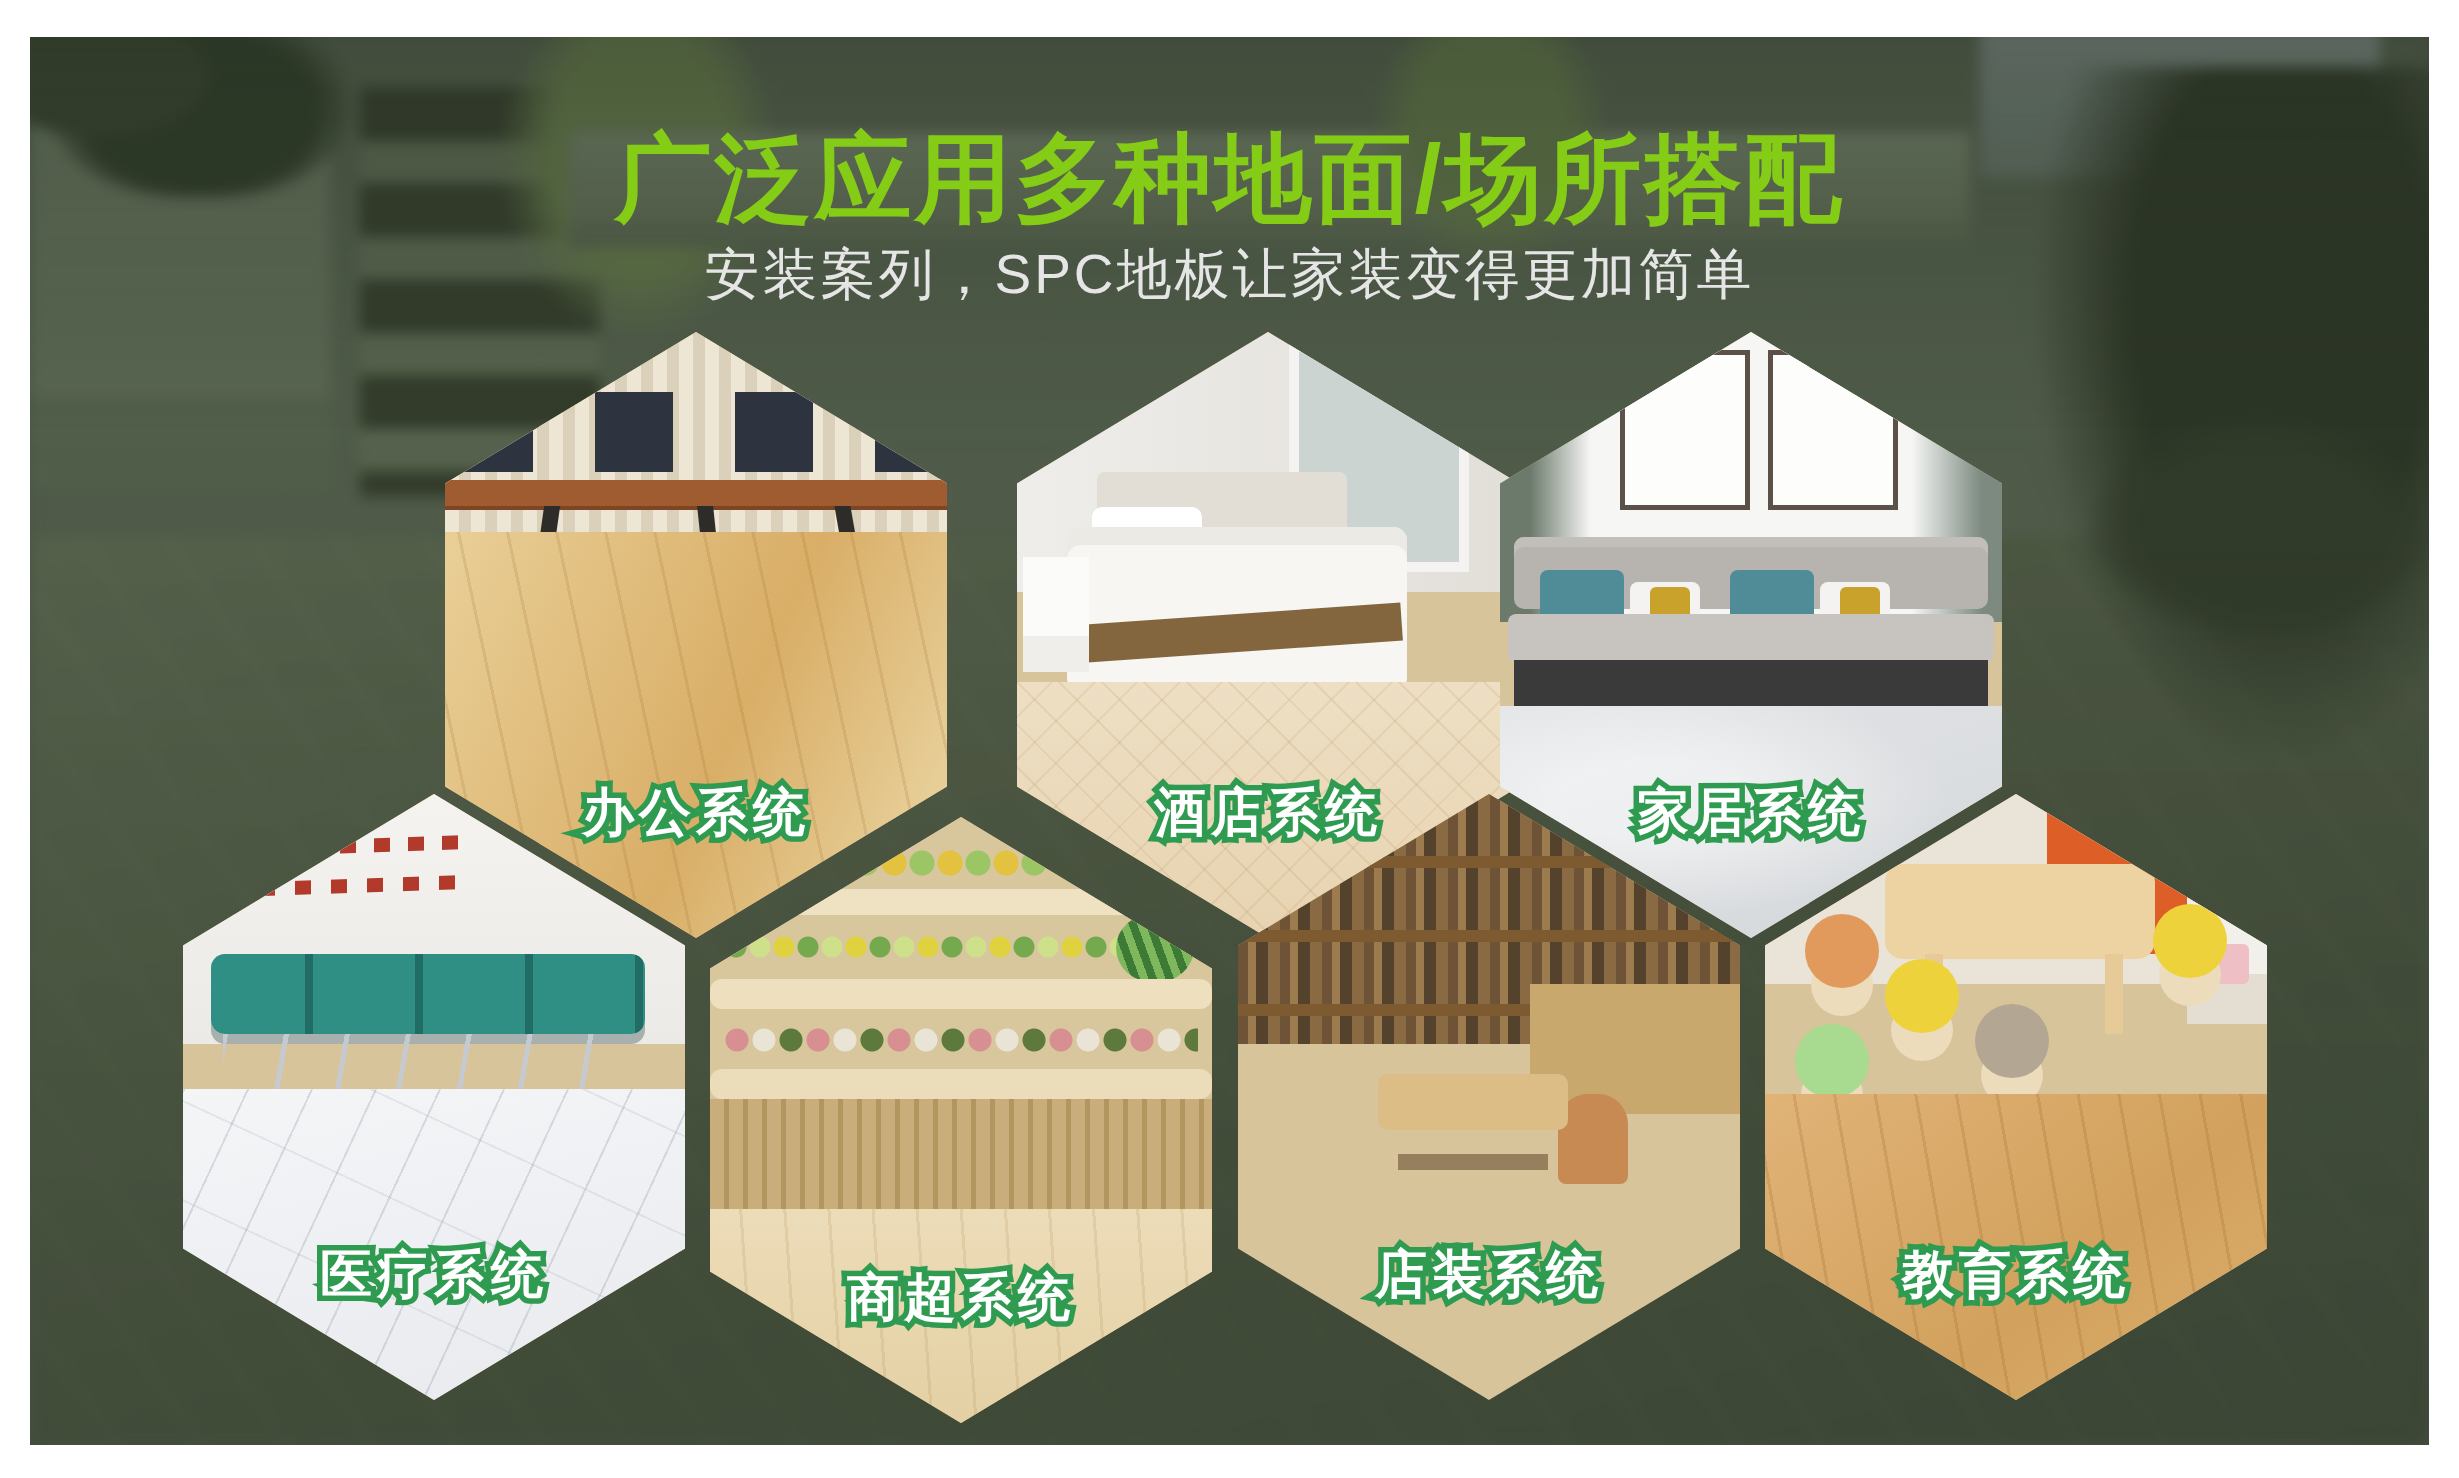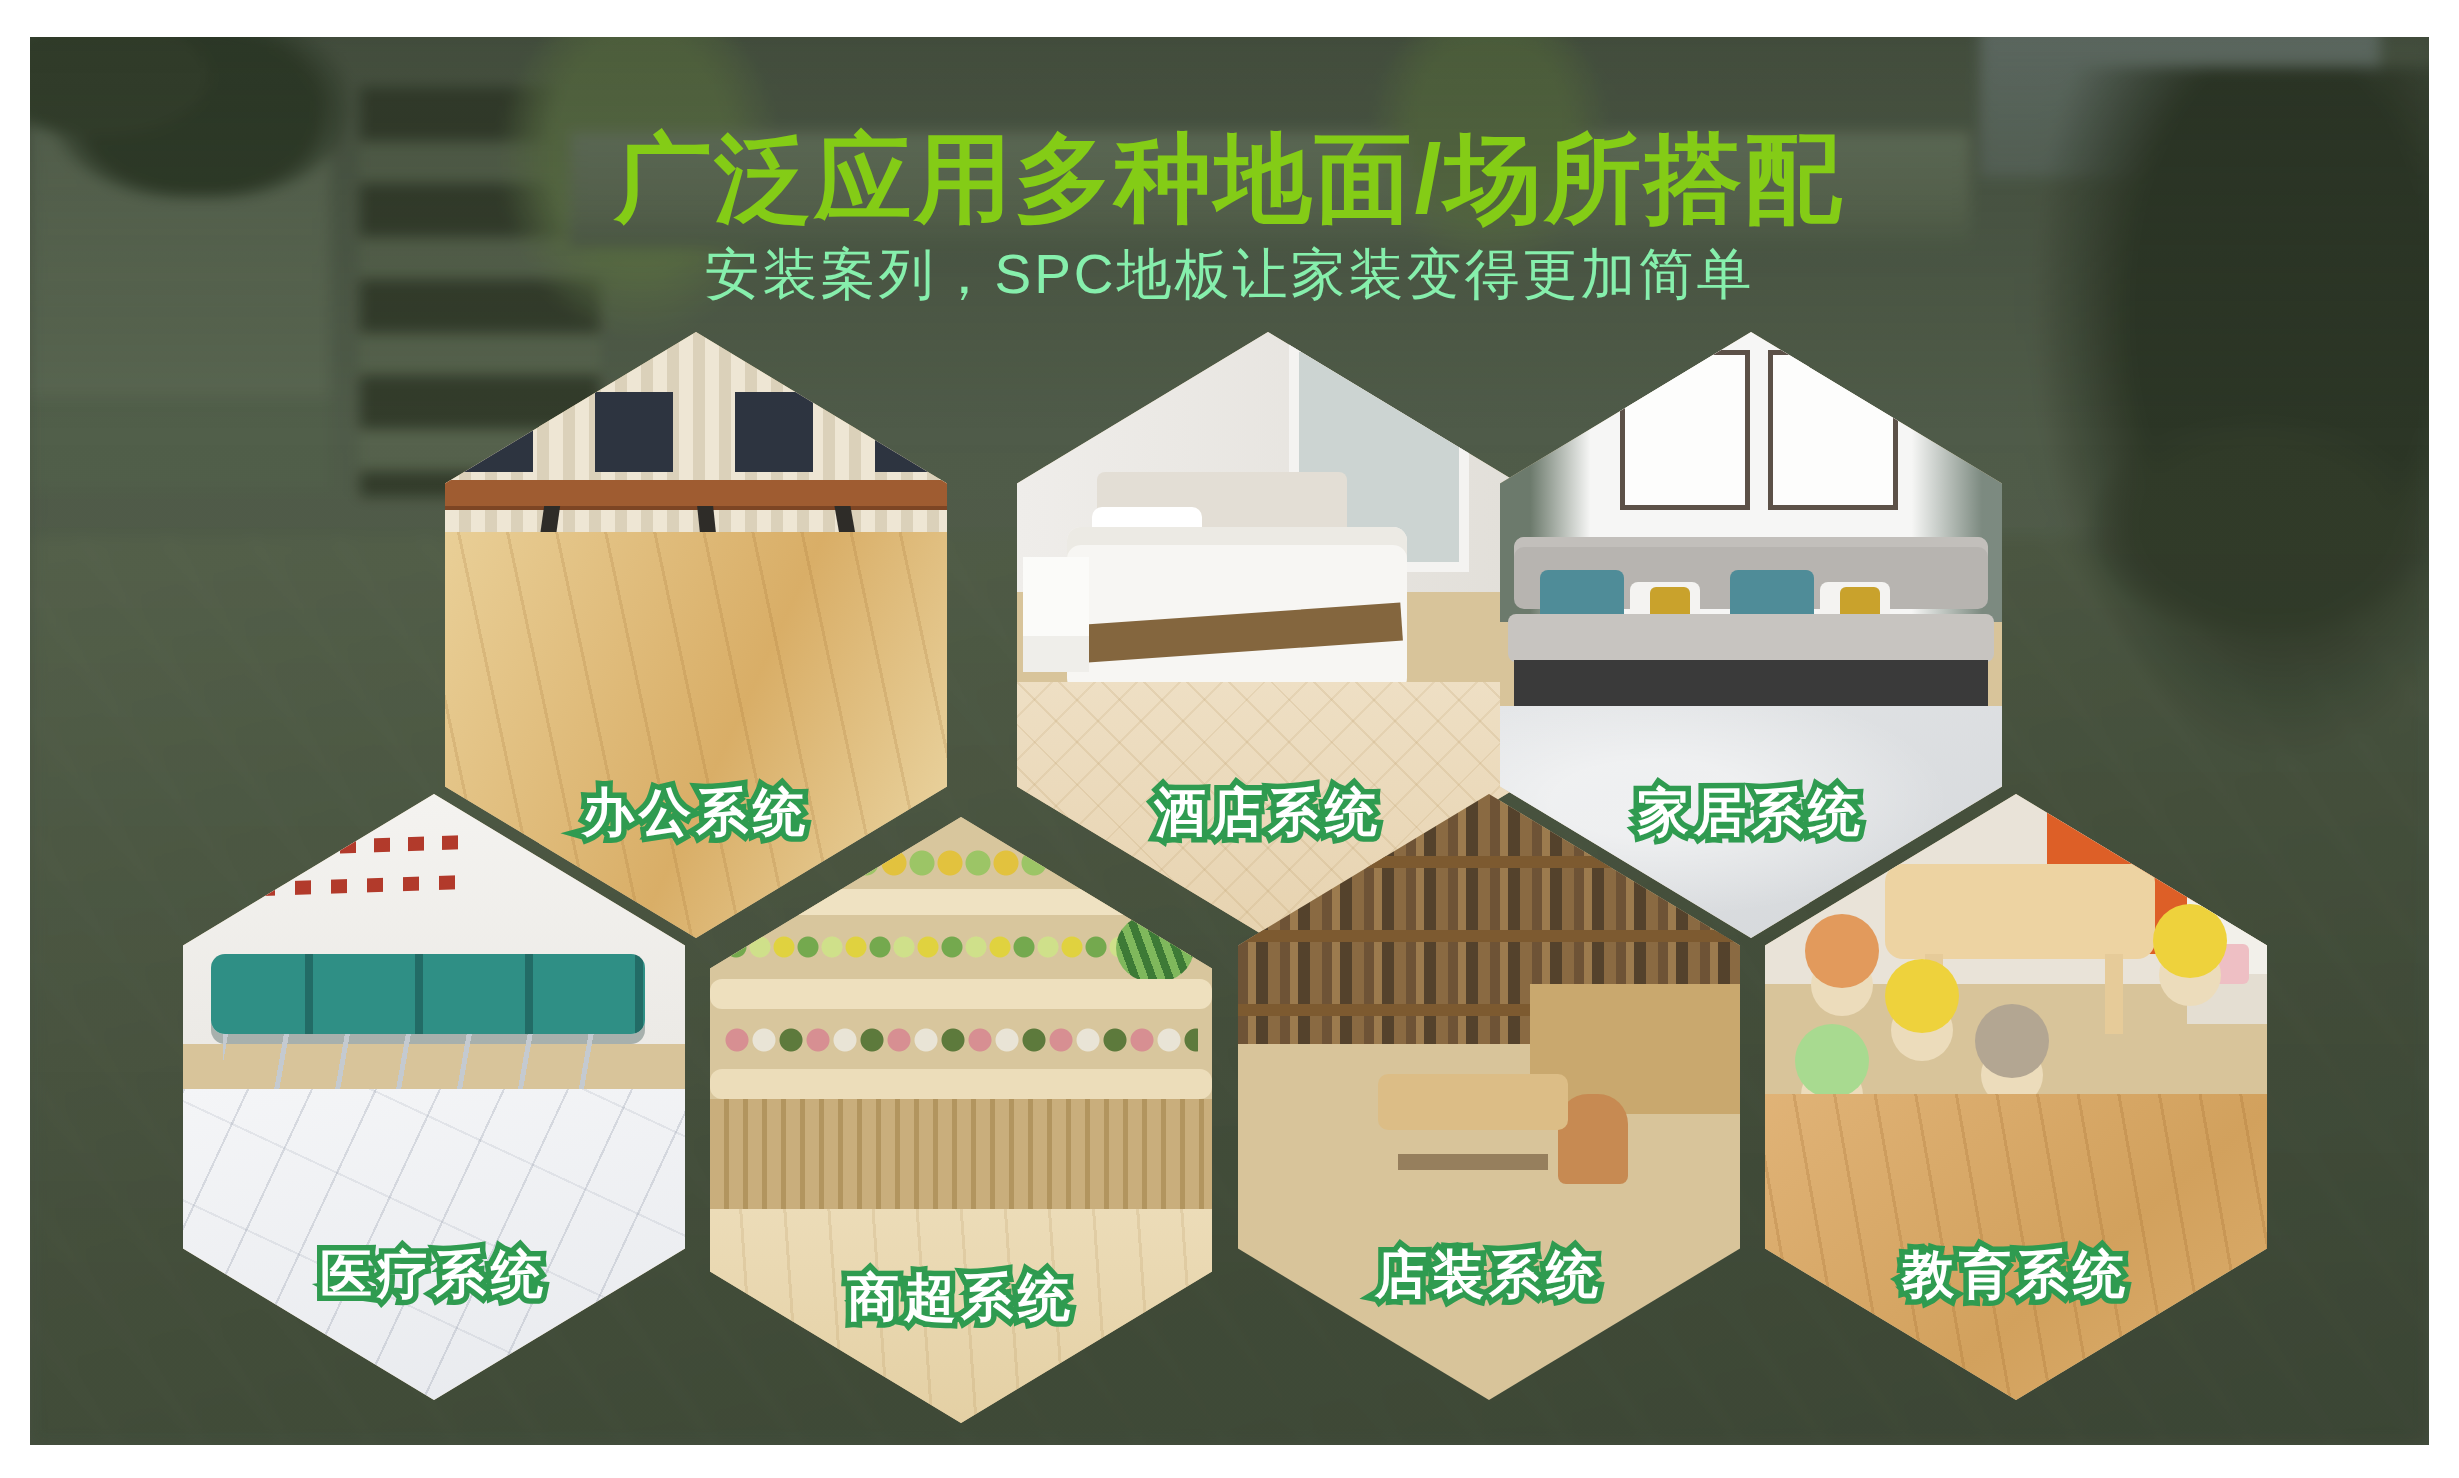--- a/index.html
+++ b/index.html
@@ -41,21 +41,21 @@
     background:radial-gradient(ellipse,#303a29 0 50%,rgba(48,58,41,0) 75%);}
   .bg-vignette{position:absolute;inset:0;
     background:linear-gradient(180deg,rgba(38,46,34,.28),rgba(38,46,34,0) 28%,rgba(38,46,34,.12) 88%);}
   
   .title{
     position:absolute;top:78px;left:0;right:0;text-align:center;
     color:#84cc16;font-size:97px;font-weight:900;letter-spacing:3px;white-space:nowrap;
   }
   .subtitle{
     position:absolute;top:201px;left:0;right:0;text-align:center;
-    color:#86efac;font-size:55px;font-weight:400;letter-spacing:3px;white-space:nowrap;
+    color:#e5e5e5;font-size:55px;font-weight:400;letter-spacing:3px;white-space:nowrap;
   }
   
   .hex{
     position:absolute;width:502px;height:606px;
     clip-path:polygon(50% 0%,100% 25%,100% 75%,50% 100%,0% 75%,0% 25%);
     background:#d8c49a;
   }
   .scene{position:absolute;inset:0;}
   .scene div{position:absolute;}
   .hex-label{

